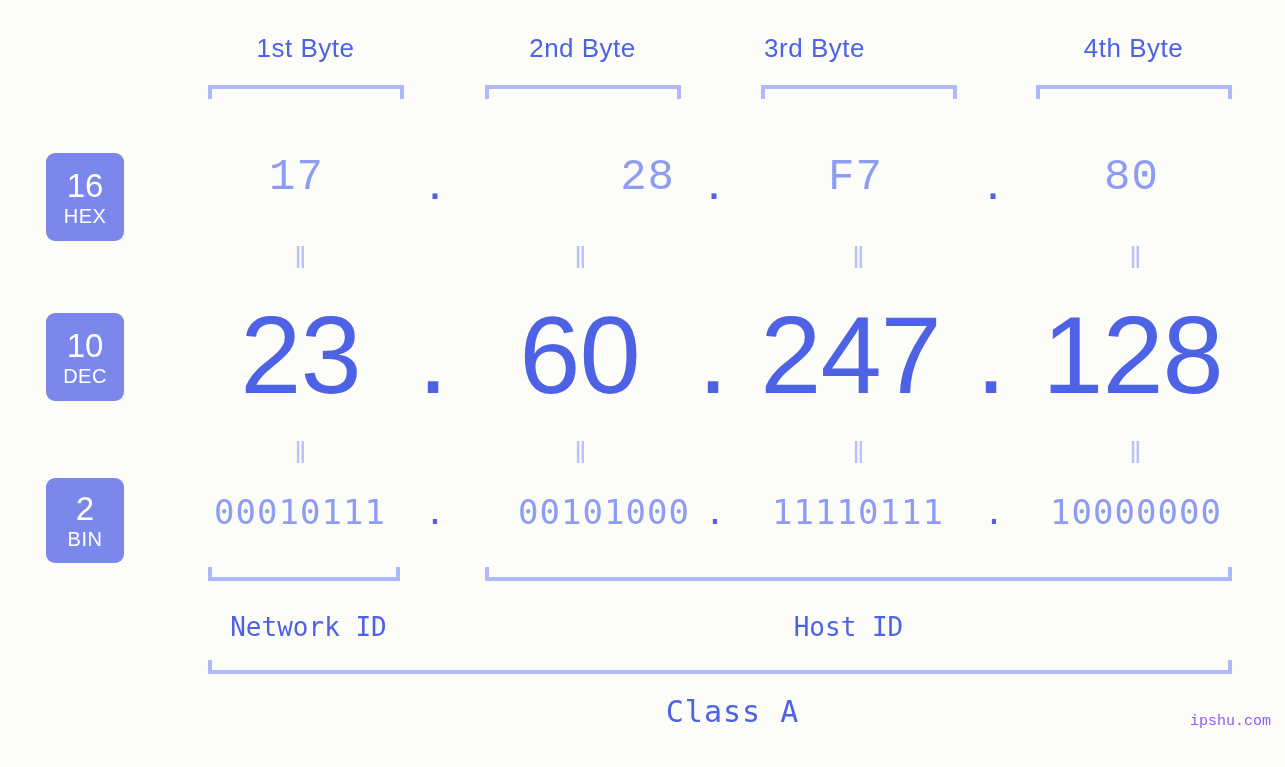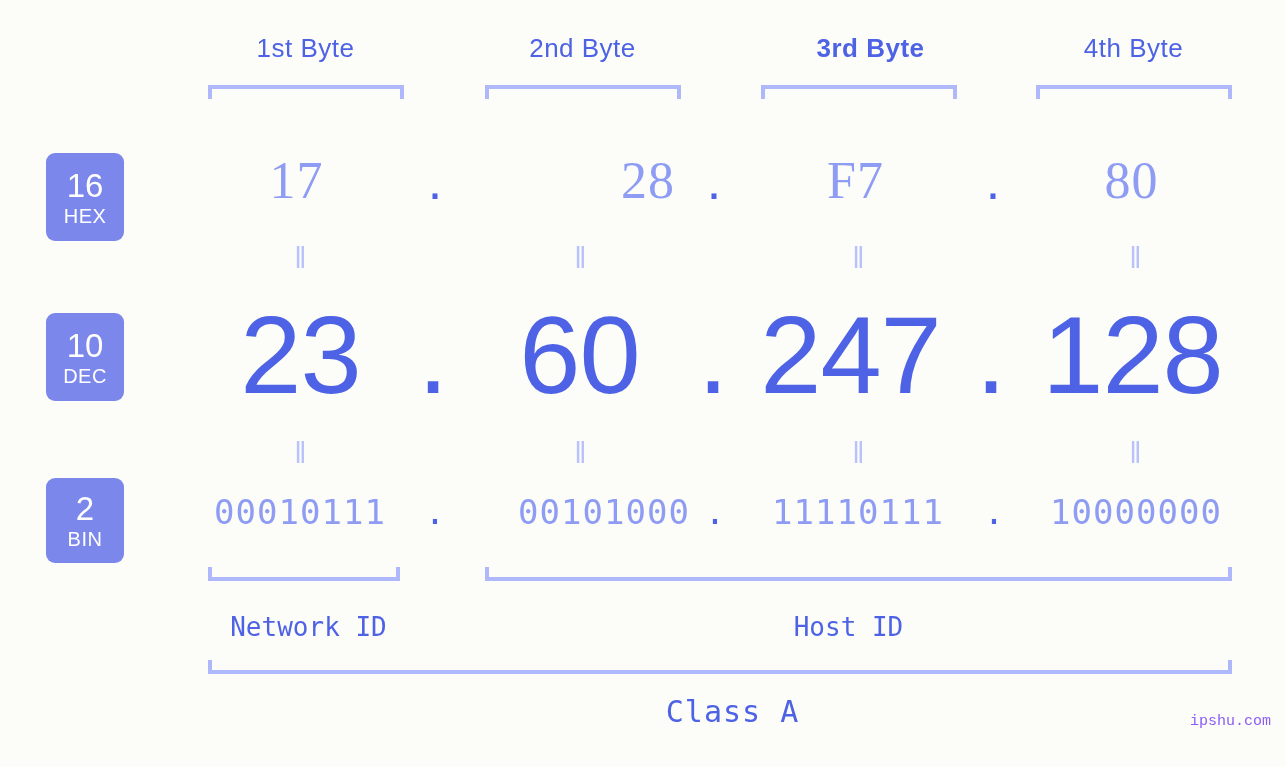--- a/index.html
+++ b/index.html
@@ -79,23 +79,23 @@
   }
   #badge-hex { top: 153px; height: 88px; }
   #badge-dec { top: 313px; height: 88px; }
   #badge-bin { top: 478px; height: 85px; }
 
   
   .hex-val {
     position: absolute;
     top: 155px;
     text-align: center;
-    font-size: 52px;
+    font-size: 44px;
     color: #8e9cf4;
-    font-family: Liberation Serif, serif;
+    font-family: Liberation Mono, monospace;
     letter-spacing: 1px;
     white-space: nowrap;
     line-height: 1;
   }
   .hex-dot {
     position: absolute;
     top: 155px;
     width: 30px;
     text-align: center;
     font-size: 52px;
@@ -196,21 +196,21 @@
     letter-spacing: 0px;
   }
 </style>
 </head>
 <body>
 
 <div id="stage">
 
   <div class="byte-label" style="left:207px; width:197px;">1st Byte</div>
   <div class="byte-label" style="left:484px; width:197px;">2nd Byte</div>
-  <div class="byte-label" style="left:772px; width:197px;font-weight:bold;">3rd Byte</div>
+  <div class="byte-label" style="left:716px; width:197px;">3rd Byte</div>
   <div class="byte-label" style="left:1035px; width:197px;">4th Byte</div>
 
   <div class="bracket-top" style="left:208px; top:85px; width:196px;"></div>
   <div class="bracket-top" style="left:485px; top:85px; width:196px;"></div>
   <div class="bracket-top" style="left:761px; top:85px; width:196px;"></div>
   <div class="bracket-top" style="left:1036px; top:85px; width:196px;"></div>
 
   <div class="badge" id="badge-hex">
     <span class="b-num">16</span>
     <span class="b-name">HEX</span>

